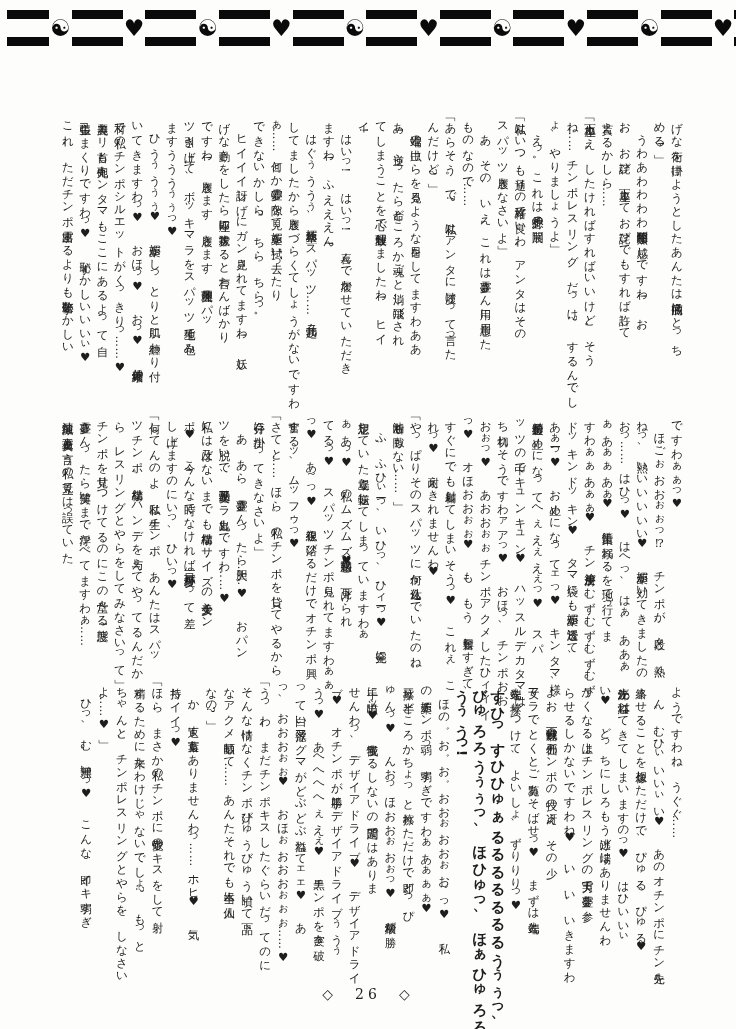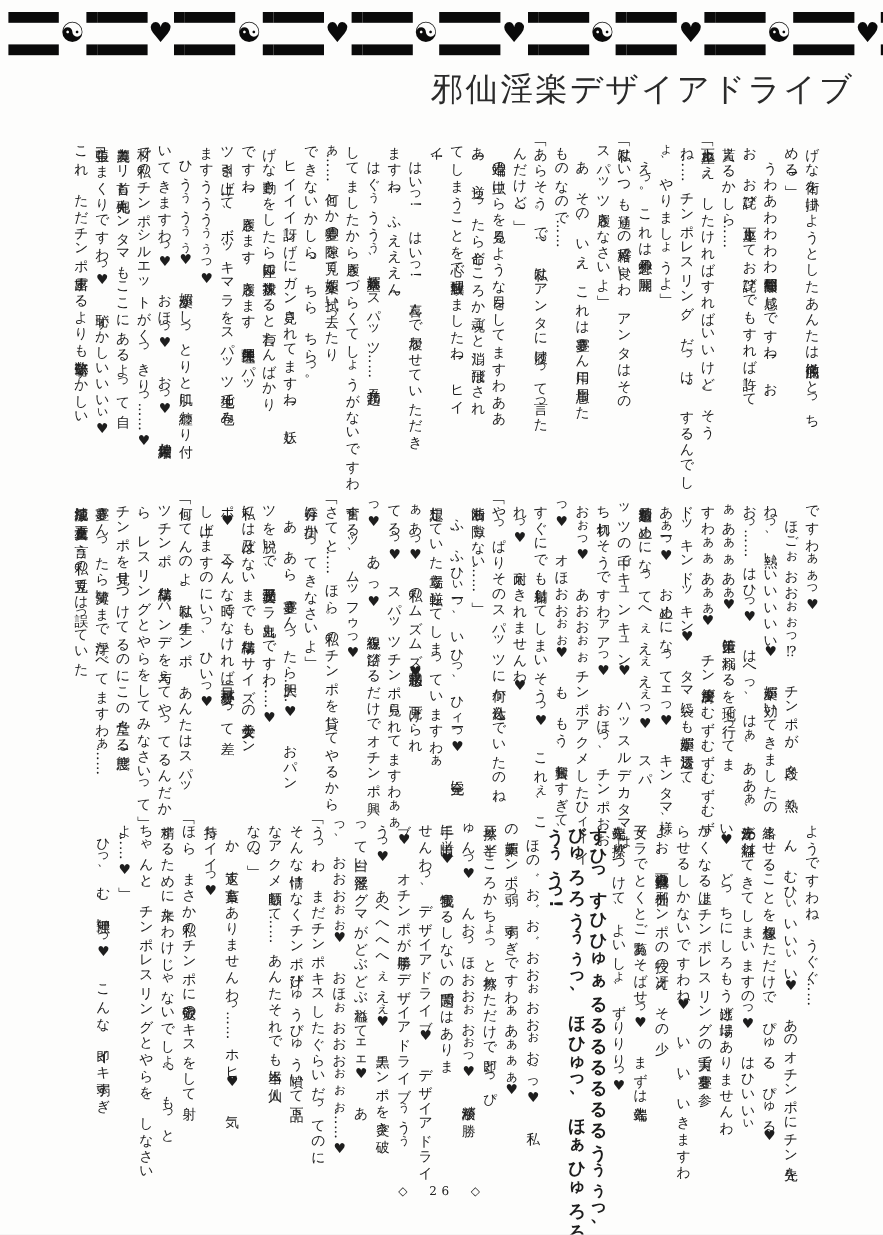--- a/index.html
+++ b/index.html
@@ -46,21 +46,21 @@
   #row-1{top:413px;height:250px;}
   #row-2{top:679px;height:258px;}
   #row-2 p{line-height:17.9px;}
   .band p.sfx{
     font-family:"DejaVu Sans","Liberation Sans",sans-serif;
     font-weight:700;font-size:14.5px;line-height:21px;letter-spacing:1px;
   }
   
   #page-number{
     position:absolute;left:0;right:0;top:986px;
-    text-align:center;font-size:10px;letter-spacing:4px;color:#222;
+    text-align:center;font-size:14px;letter-spacing:4px;color:#222;
   }
 </style>
 </head>
 <body>
 
 <div id="page">
 
   <div id="top-border">
       <div class="bbars"></div>
       <span class="bsym">☯</span>
@@ -87,21 +87,20 @@
       <span class="bsym">♥</span>
       <div class="bdots"></div>
       <div class="bbars"></div>
       <span class="bsym">☯</span>
       <div class="bdots"></div>
       <div class="bbars"></div>
       <span class="bsym">♥</span>
       <div class="bdots"></div>
     </div>
 
-  <div id="title">邪仙淫楽デザイアドライブ</div>
 
   <div id="row-0" class="band">
       <p>げな術を掛けようとしたあんたは徹底的にとっち</p>
       <p>める!」</p>
       <p>　うわあわわわわ問答無用な感じですわ!　お、</p>
       <p>お、お詫び、土下座してお詫びでもすれば許して</p>
       <p>貰えるかしら……</p>
       <p>「土下座ねえ。したければすればいいけど。そう</p>
       <p>ね……チンポレスリング、だっけ?　するんでし</p>
       <p>ょ、やりましょうよ」</p>

